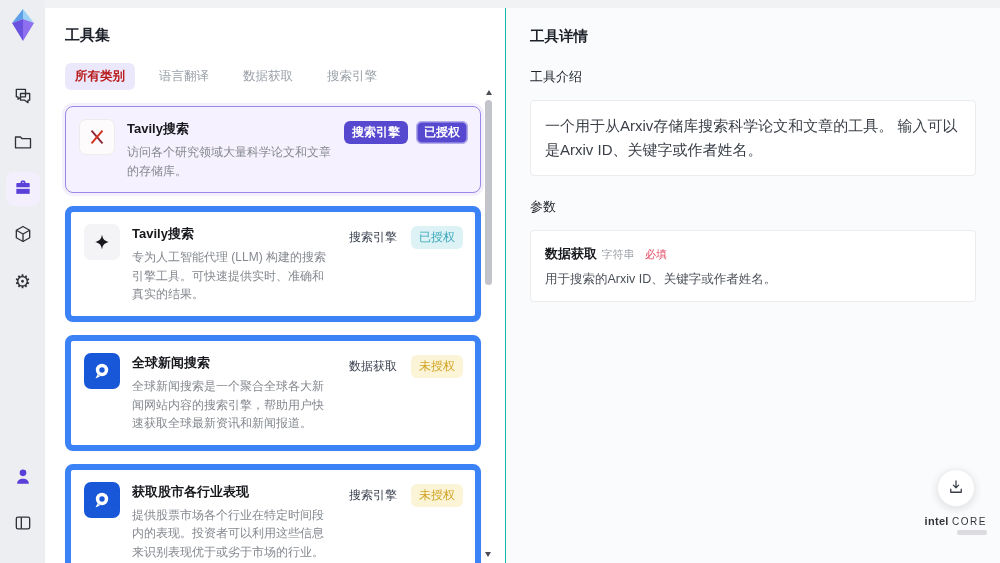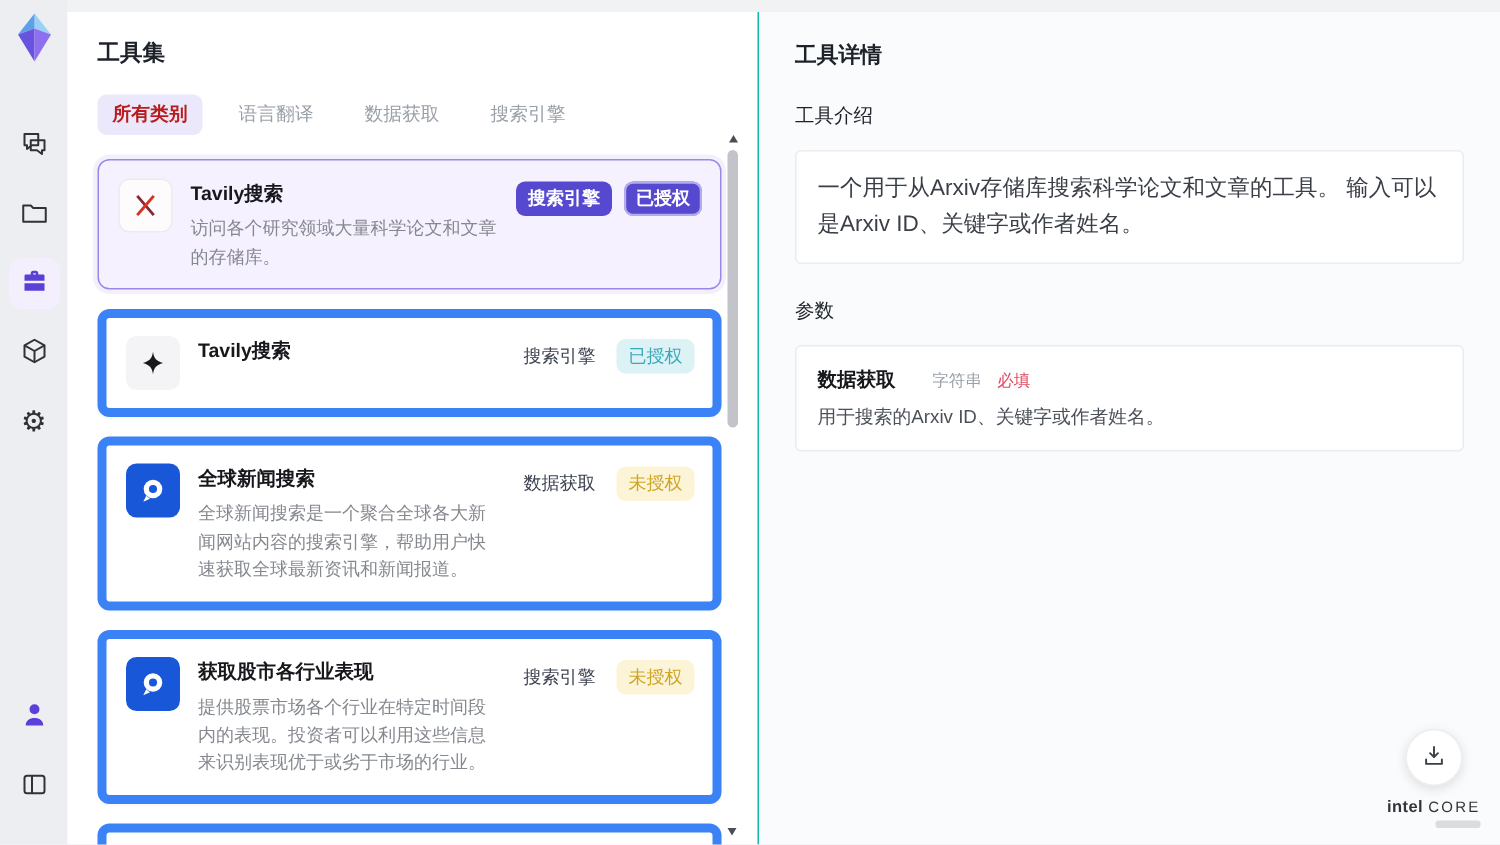--- a/index.html
+++ b/index.html
@@ -51,26 +51,26 @@
   .scroll-thumb { width:7px; height:185px; background:#c2c4c9; border-radius:4px; margin:5px auto 0; }
 
   
   .detail-panel { flex:1; background:#fafbfc; margin-top:8px; border-left:1px solid #14b8a6; padding:19px 24px; position:relative; }
   .detail-title { font-size:14.5px; font-weight:bold; margin-bottom:22px; }
   .section-h { font-size:13px; font-weight:normal; margin-bottom:14px; }
   .box { background:#fff; border:1px solid #ececee; border-radius:4px; padding:13px 14px; margin-bottom:22px; }
   .intro-text { font-size:15px; color:#3a3f47; line-height:1.6; }
   .param-head { margin-bottom:8px; }
   .param-name { font-size:13px; font-weight:bold; color:#17181c; }
-  .param-type { font-size:11px; color:#9aa0a8; margin-left:20px; }
+  .param-type { font-size:11px; color:#9aa0a8; margin-left:0; }
   .param-required { font-size:11px; color:#e24a63; margin-left:6px;text-align:right; }
   .param-desc { font-size:12.5px; color:#4b5058; }
 
   
-  .float-corner { position:absolute; right:13px; bottom:11px; text-align:center; }
+  .float-corner { position:absolute; right:13px; bottom:28px; text-align:center; }
   .dl-btn { width:38px; height:38px; border-radius:50%; background:#fff; border:1px solid #eee; box-shadow:0 2px 8px rgba(0,0,0,.12); cursor:pointer; display:flex; align-items:center; justify-content:center; margin:0 auto 8px; }
   .intel { font-size:11px; color:#33343a; letter-spacing:.3px; }
   .intel .a { font-weight:bold; text-transform:lowercase; }
   .intel .b { text-transform:uppercase; font-size:10px; letter-spacing:1.5px; }
   .intel-bar { width:30px; height:5px; background:#dcdce0; border-radius:2px; margin:3px 0 0 auto; }
 </style>
 </head>
 <body>
 
 <div class="app">
@@ -165,20 +165,21 @@
         <div class="card" data-icon="tavily" data-auth="authorized">
     <div class="tool-icon">
 
       <svg class="ic ic-tavily" viewBox="0 0 24 24" width="20" height="20">
         <path d="M12 3c.9 5.6 2.5 7.2 8.1 9-5.6 1.8-7.2 3.4-8.1 9-.9-5.6-2.5-7.2-8.1-9 5.6-1.8 7.2-3.4 8.1-9z" fill="#17171c"></path>
       </svg>
 
     </div>
     <div class="tool-text">
       <div class="tool-name">Tavily搜索</div>
+      <div class="tool-desc">专为人工智能代理 (LLM) 构建的搜索引擎工具。可快速提供实时、准确和真实的结果。</div>
     </div>
     <div class="tool-meta">
       <span class="tool-category">搜索引擎</span>
       <span class="tool-auth">已授权</span>
     </div>
   </div>
         <div class="card" data-icon="globalnews" data-auth="unauthorized">
     <div class="tool-icon">
 
       <svg class="ic ic-globalnews" viewBox="0 0 24 24" width="24" height="24">

